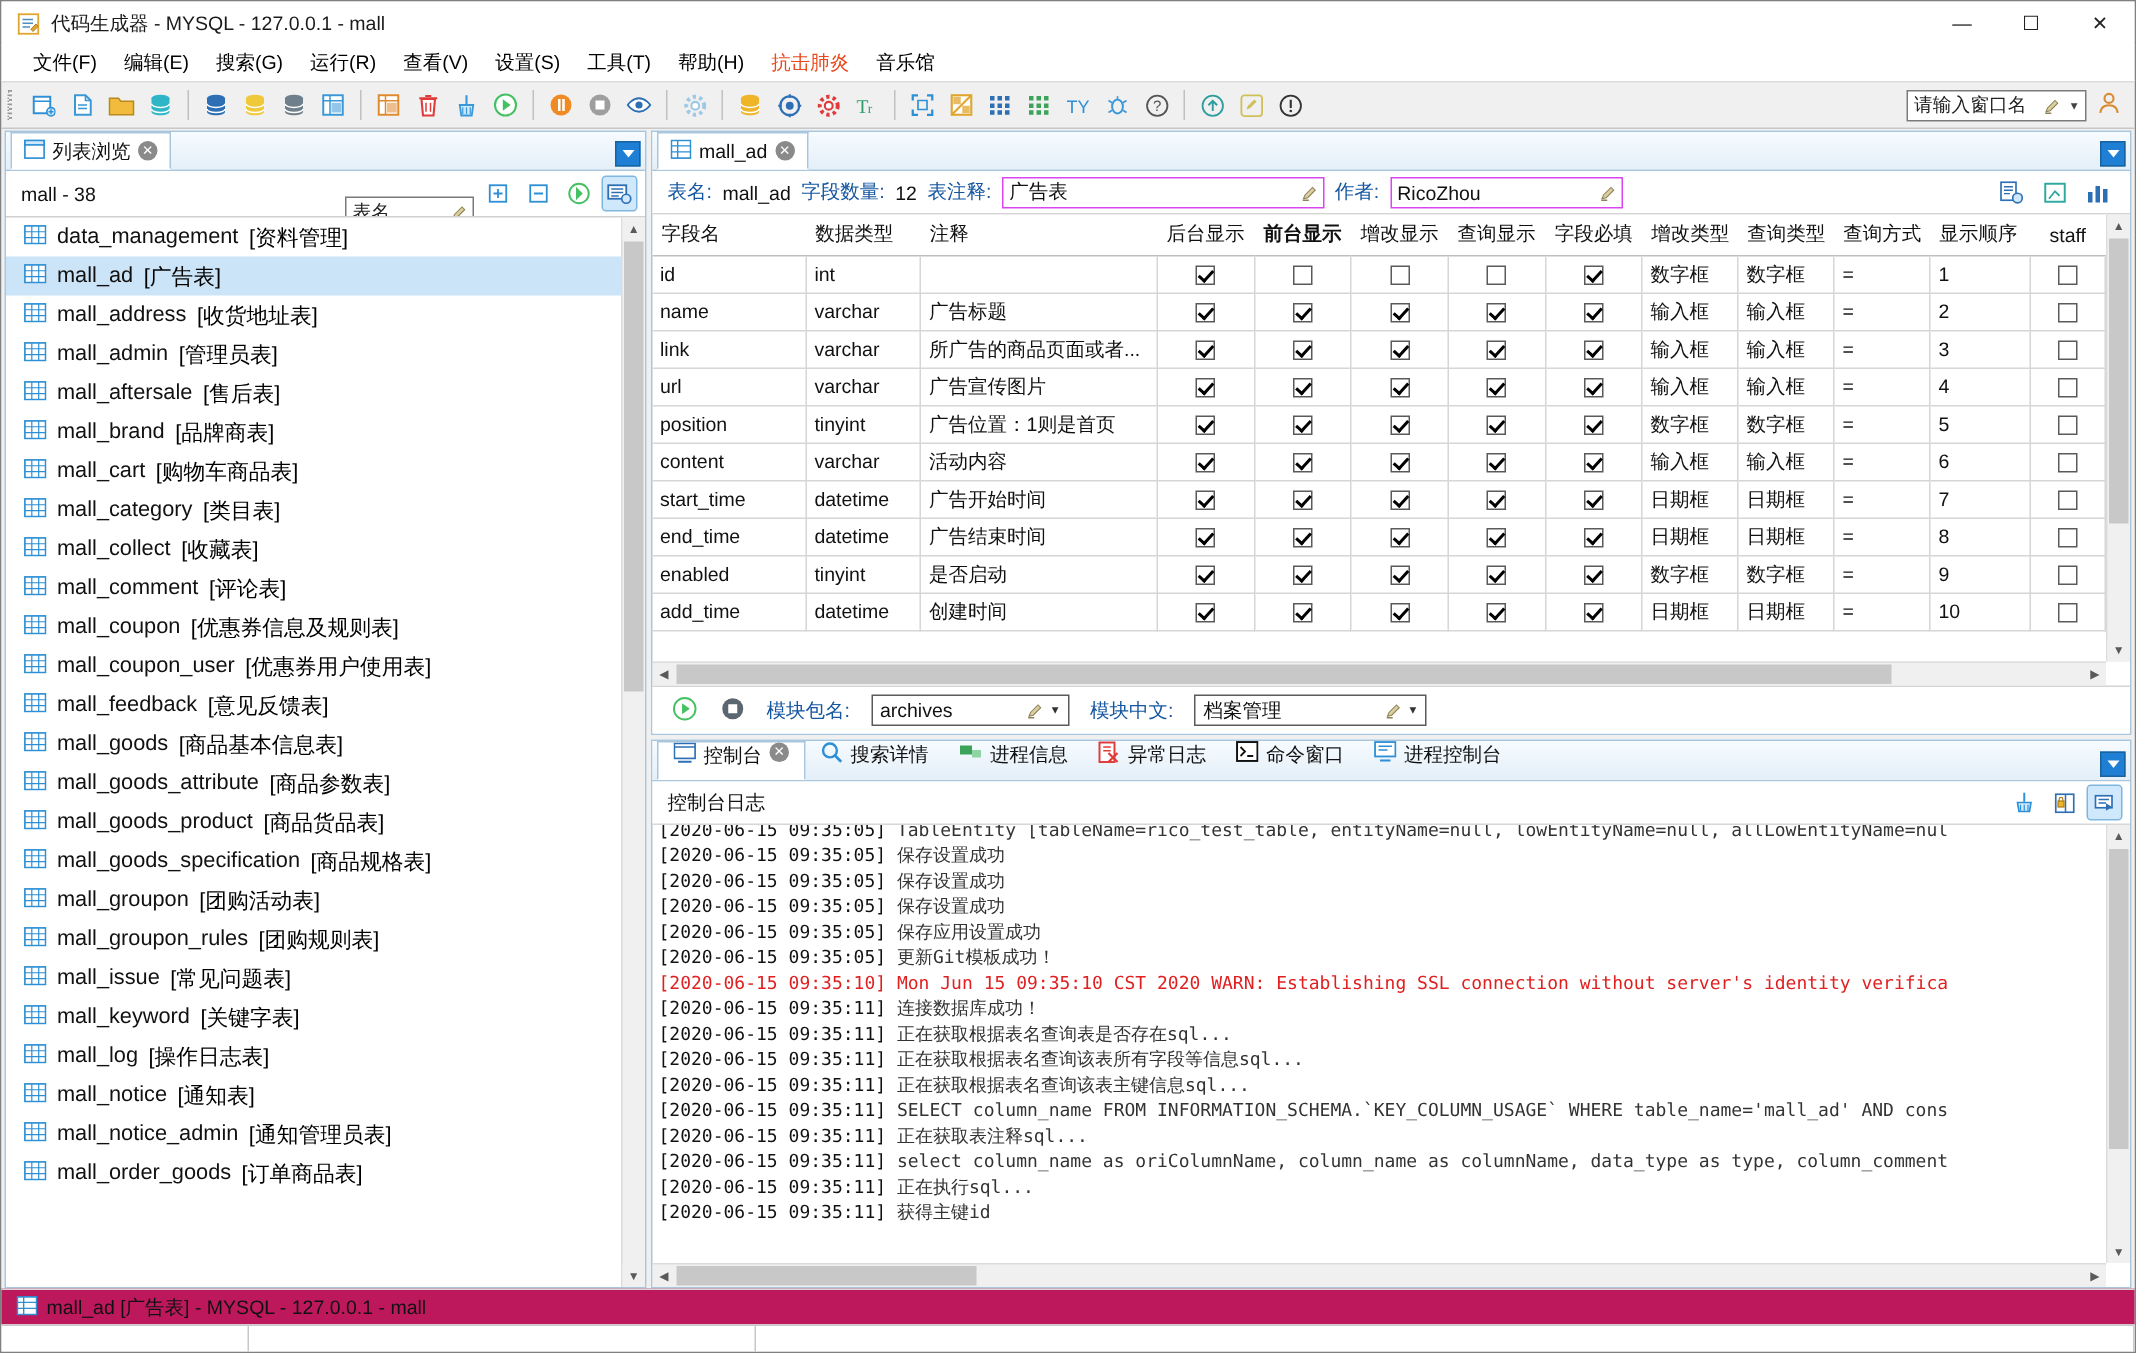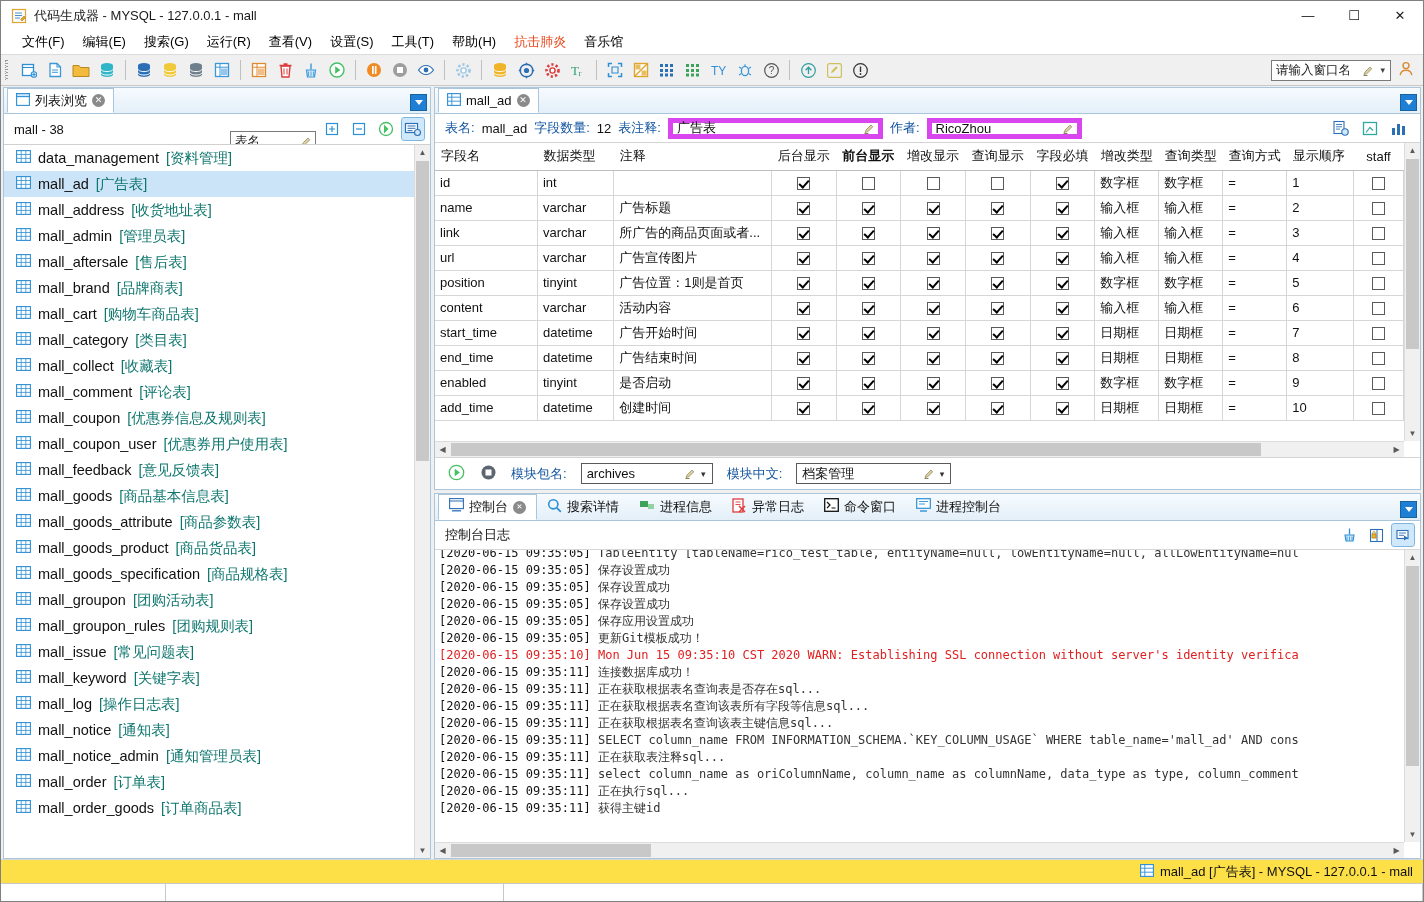--- a/index.html
+++ b/index.html
@@ -145,21 +145,21 @@
     border-top:1px solid #d0d0d0;
     background:#fff;
   }
   .tl-inner{position:absolute;inset:0 16px 0 0;overflow:hidden;}
   .trow {
     height:26px;display:flex;align-items:center;gap:7px;padding-left:12px;
     font-size:14.5px;white-space:nowrap;
   }
   .trow.sel { background:#cce4f7; }
   .trow .nm { color:#111; }
-  .trow .cm { color:#0f766e; }
+  .trow .cm { color:#000000; }
   .gridicon{width:15px;height:13px;flex:none;}
   .vscroll {
     position:absolute;top:0;right:0;bottom:0;width:16px;background:#f0f0f0;
     border-left:1px solid #dcdcdc;
   }
   .vscroll .arrowup,.vscroll .arrowdn{
     height:15px;display:flex;align-items:center;justify-content:center;
     font-size:8px;color:#5a5a5a;background:#f0f0f0;
   }
   .vscroll .thumb{position:absolute;left:1px;right:1px;background:#c8c8c8;}
@@ -170,21 +170,21 @@
     flex:none;height:403px;display:flex;flex-direction:column;
     background:#fff;border:1px solid #a9c6dd;margin-bottom:3px;min-width:0;
   }
   .meta-row{
     height:29px;min-height:29px;display:flex;align-items:center;gap:7px;
     padding:0 6px 0 10px;background:#fff;border-bottom:1px solid #d4d4d4;
   }
   .mlabel{font-size:13px;color:#1556a0;white-space:nowrap;}
   .mval{font-size:13px;color:#111;white-space:nowrap;}
   .ifield{
-    height:21px;border:5px solid #d946ef;background:#fff;display:flex;align-items:center;
+    height:21px;border:1px solid #d946ef;background:#fff;display:flex;align-items:center;
     padding:0 2px 0 4px;font-size:13px;color:#111;
   }
   .ifield .txt{flex:1;white-space:nowrap;overflow:hidden;}
   .pen{
     width:13px;height:13px;flex:none;
   }
   .meta-right{margin-left:auto;display:flex;align-items:center;gap:7px;padding-right:4px;}
 
   
   .gridwrap{flex:1;position:relative;overflow:hidden;min-width:0;}
@@ -234,22 +234,22 @@
   
   .console{
     flex:1;display:flex;flex-direction:column;min-height:0;
     background:#fff;border:1px solid #a9c6dd;
   }
   .ctabbar{
     height:27px;min-height:27px;display:flex;align-items:flex-end;
     background:linear-gradient(#f6fbff,#e4eff8);border-bottom:1px solid #a9c6dd;
   }
   .ctab{
-    height:26px;display:flex;align-items:center;gap:5px;padding:0 10px;
-    font-size:13px;color:#111;white-space:nowrap;font-family:Liberation Mono, monospace;
+    height:26px;display:flex;gap:5px;padding:0 10px;
+    font-size:13px;color:#111;white-space:nowrap;
   }
   .ctab.sel{
     background:#fff;border:1px solid #a9c6dd;border-bottom:1px solid #fff;margin-left:3px;
   }
   .ctab .closex{
     width:13px;height:13px;border-radius:50%;background:#8a8a8a;color:#fff;
     font-size:9px;line-height:13px;text-align:center;
   }
   .ctabbar .dropbtn{
     margin-left:auto;margin-right:3px;margin-bottom:2px;
@@ -272,21 +272,21 @@
     font-size:12px;line-height:17px;padding:3px 0 0 4px;white-space:pre;
   }
   .logline{color:#333;}
   .logline .ts{color:#111;}
   .logline.warn{color:#e02020;}
   .logline.warn .ts{color:#e02020;}
 
   
   .statusbar{
     height:24px;min-height:24px;display:flex;align-items:center;
-    background:#fde047;border-top:1px solid #d7d7d7;font-size:13px;color:#111;justify-content:flex-end;
+    background:#be185d;border-top:1px solid #d7d7d7;font-size:13px;color:#111;
   }
   .statusbar .seg{display:flex;align-items:center;gap:6px;padding:0 10px;height:24px;}
   .bottomstrip{height:18px;min-height:18px;background:#ffffff;border-top:1px solid #c8c8c8;display:flex;}
   .bottomstrip .cell{border-right:1px solid #c8c8c8;height:100%;}
 </style>
 </head>
 <body>
 
 <div class="app">
 
@@ -806,28 +806,20 @@
               <span class="nm">mall_notice</span>
               <span class="cm">[通知表]</span>
             </div>
             <div class="trow">
               <span><svg class="gridicon" viewBox="0 0 15 13">
                   <rect x=".6" y=".6" width="13.8" height="11.8" fill="#fff" stroke="#2d8fd5" stroke-width="1.1"></rect>
                   <path d="M.6 4.5h13.8M.6 8.4h13.8M5.2.6v11.8M9.8.6v11.8" stroke="#2d8fd5" stroke-width=".8"></path>
                 </svg></span>
               <span class="nm">mall_notice_admin</span>
               <span class="cm">[通知管理员表]</span>
-            </div>
-            <div class="trow">
-              <span><svg class="gridicon" viewBox="0 0 15 13">
-                  <rect x=".6" y=".6" width="13.8" height="11.8" fill="#fff" stroke="#2d8fd5" stroke-width="1.1"></rect>
-                  <path d="M.6 4.5h13.8M.6 8.4h13.8M5.2.6v11.8M9.8.6v11.8" stroke="#2d8fd5" stroke-width=".8"></path>
-                </svg></span>
-              <span class="nm">mall_order</span>
-              <span class="cm">[订单表]</span>
             </div>
             <div class="trow">
               <span><svg class="gridicon" viewBox="0 0 15 13">
                   <rect x=".6" y=".6" width="13.8" height="11.8" fill="#fff" stroke="#2d8fd5" stroke-width="1.1"></rect>
                   <path d="M.6 4.5h13.8M.6 8.4h13.8M5.2.6v11.8M9.8.6v11.8" stroke="#2d8fd5" stroke-width=".8"></path>
                 </svg></span>
               <span class="nm">mall_order_goods</span>
               <span class="cm">[订单商品表]</span>
             </div>
           </div>

